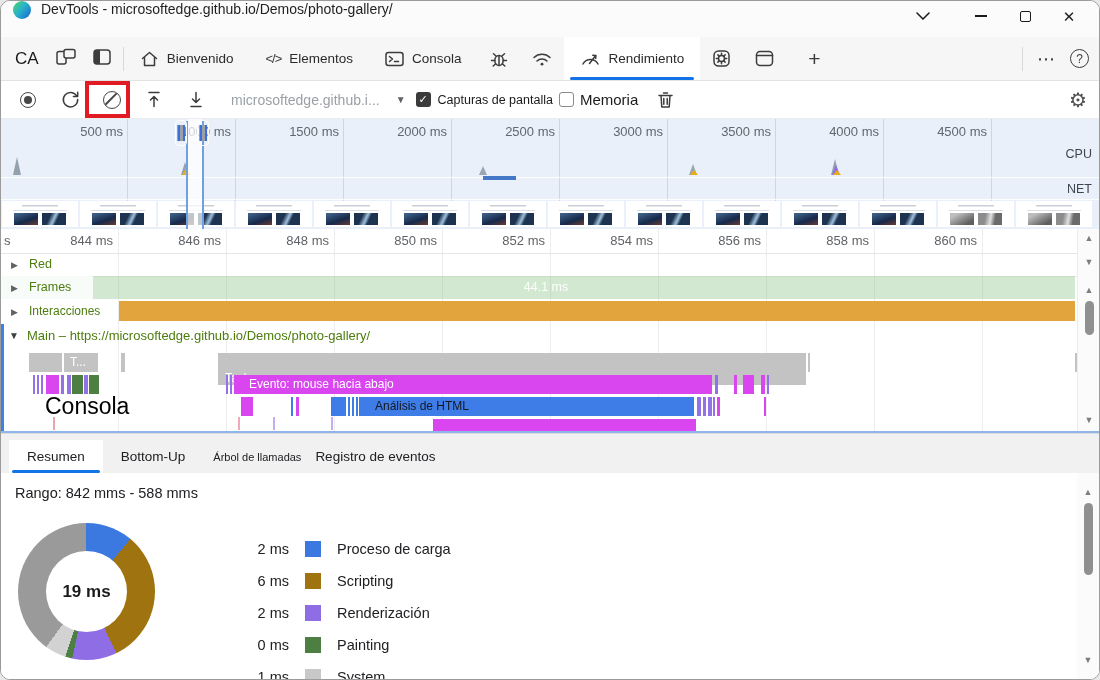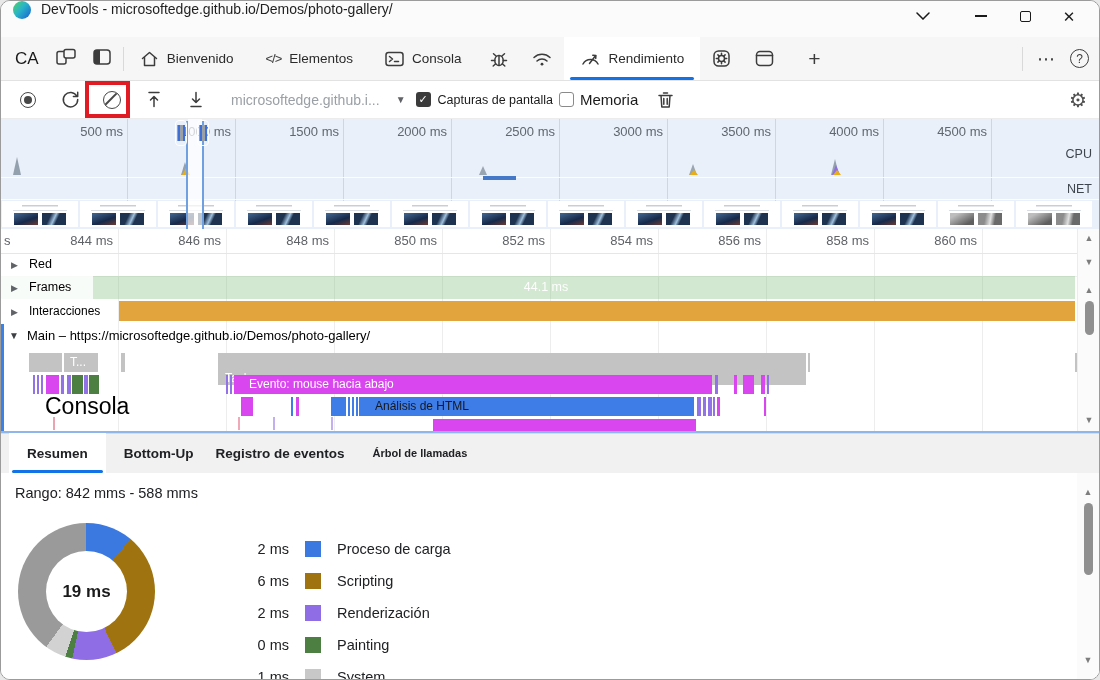--- a/index.html
+++ b/index.html
@@ -68,42 +68,42 @@
   .sel-col { position:absolute; left:187px; top:0; width:14px; height:110px; background:rgba(255,255,255,.72); }
   .sel-line { position:absolute; top:2px; width:2px; height:108px; background:#6fa1e0; }
   .handle { position:absolute; top:1px; width:12px; height:26px; background:#9aa0a6; border:1px solid #fff; border-radius:4px;
     background-image:repeating-linear-gradient(90deg,transparent 0 2px,#3d6fd8 2px 3.5px,transparent 3.5px 5px); background-clip:content-box; padding:4px 1px; }
 
   
   .detail { position:absolute; top:228px; left:0; right:0; height:204px; background:#fff; border-bottom:2px solid #8fb6ea; overflow:hidden; }
   .dt-grid { position:absolute; top:0; width:1px; height:202px; background:#ededed; }
   .dt-tick { position:absolute; top:4px; width:74px; text-align:right; font-size:13px; color:#5f6368; }
   .expander { font-size:9px; color:#5f6368; position:absolute; }
-  .track-lbl { position:absolute; font-size:12.5px; color:#000000; }
+  .track-lbl { position:absolute; font-size:12.5px; color:#4d7c0f; }
   .frames-bg { position:absolute; left:0; right:24px; top:47px; height:23px; background:rgba(126,190,120,.35); }
   .frames-chip { position:absolute; left:0; top:47px; width:92px; height:23px; background:rgba(255,255,255,.85); }
   .frames-val { position:absolute; left:500px; top:51px; width:90px; text-align:center; font-size:12.5px; color:rgba(255,255,255,.95); }
   .inter-bar { position:absolute; left:118px; right:24px; top:72px; height:20px; background:#e2a43c; }
   .main-sel { position:absolute; left:0; top:95px; width:3px; height:107px; background:#3b82e6; }
   .bar { position:absolute; height:19px; font-size:12px; line-height:19px; white-space:nowrap; overflow:hidden; color:#fff; }
   .gray  { background:#c3c3c3; }
   .olive { background:#d946ef; }
   .blue  { background:#3e7de8; color:#16181c; }
   .purple{ background:#9272e6; }
   .green { background:#4d7f43; }
   .txt-dark { color:#16181c; }
   .enfermo { position:absolute; left:44px; top:164px; font-size:23px; color:#000; z-index:3; }
   .tickmark { position:absolute; top:188px; width:2px; height:13px; }
   .rail { position:absolute; right:0; top:0; width:22px; background:#fbfbfb; border-left:1px solid #ececec; }
   .rail .arr { position:absolute; left:0; width:22px; text-align:center; font-size:9px; color:#7d7d7d; }
   .thumb { position:absolute; left:7px; width:9px; background:#909090; border-radius:5px; }
 
   
   .btabs { position:absolute; top:432px; left:0; right:0; height:40px; background:#f1f1f2; border-top:1px solid #dcdcdc; display:flex; align-items:flex-end; padding-left:8px; }
-  .btab { height:40px; display:flex; align-items:center; padding:0 18px; font-size:13.5px; color:#202124; position:relative;font-weight:bold; }
+  .btab { height:33px; display:flex; align-items:center; padding:0 18px; font-size:13.5px; color:#202124; position:relative; }
   .btab.active { background:#fff; }
   .btab.active::after { content:""; position:absolute; left:3px; right:3px; bottom:0; height:3px; background:#1273e6; border-radius:2px; }
   .btab.small { font-size:11px; padding:0 10px; }
 
   
   .summary { position:absolute; top:472px; left:0; right:0; height:208px; background:#fff; overflow:hidden; }
   .range-txt { position:absolute; left:14px; top:12px; font-size:14.5px; color:#202124; }
   .donut { position:absolute; left:17px; top:50px; width:137px; height:137px; border-radius:50%;
     background:conic-gradient(#3b78e0 0deg 40deg,#9f7410 40deg 154deg,#8f6de4 154deg 192deg,#4d7f43 192deg 198deg,#d2d2d2 198deg 216deg,#9a9a9a 216deg 360deg); }
   .donut-hole { position:absolute; left:28px; top:28px; width:81px; height:81px; background:#fff; border-radius:50%; display:flex; align-items:center; justify-content:center; font-size:17px; font-weight:bold; color:#1a1a1a; }
@@ -477,22 +477,22 @@
       <span class="arr" style="top:28px">▼</span>
       <span class="arr" style="top:56px">▲</span>
       <div class="thumb" style="top:72px;height:34px"></div>
       <span class="arr" style="top:186px">▼</span>
     </div>
   </div>
 
   <div class="btabs">
     <div class="btab active">Resumen</div>
     <div class="btab">Bottom-Up</div>
+    <div class="btab small">Árbol de llamadas</div>
     <div class="btab" style="padding-left:4px">Registro de eventos</div>
-    <div class="btab small">Árbol de llamadas</div>
   </div>
 
   <div class="summary">
     <div class="range-txt">Rango: 842 mms - 588 mms</div>
     <div class="donut">
       <div class="donut-hole">
           <span>19 ms</span>
         </div>
     </div>
     <div class="legend">

